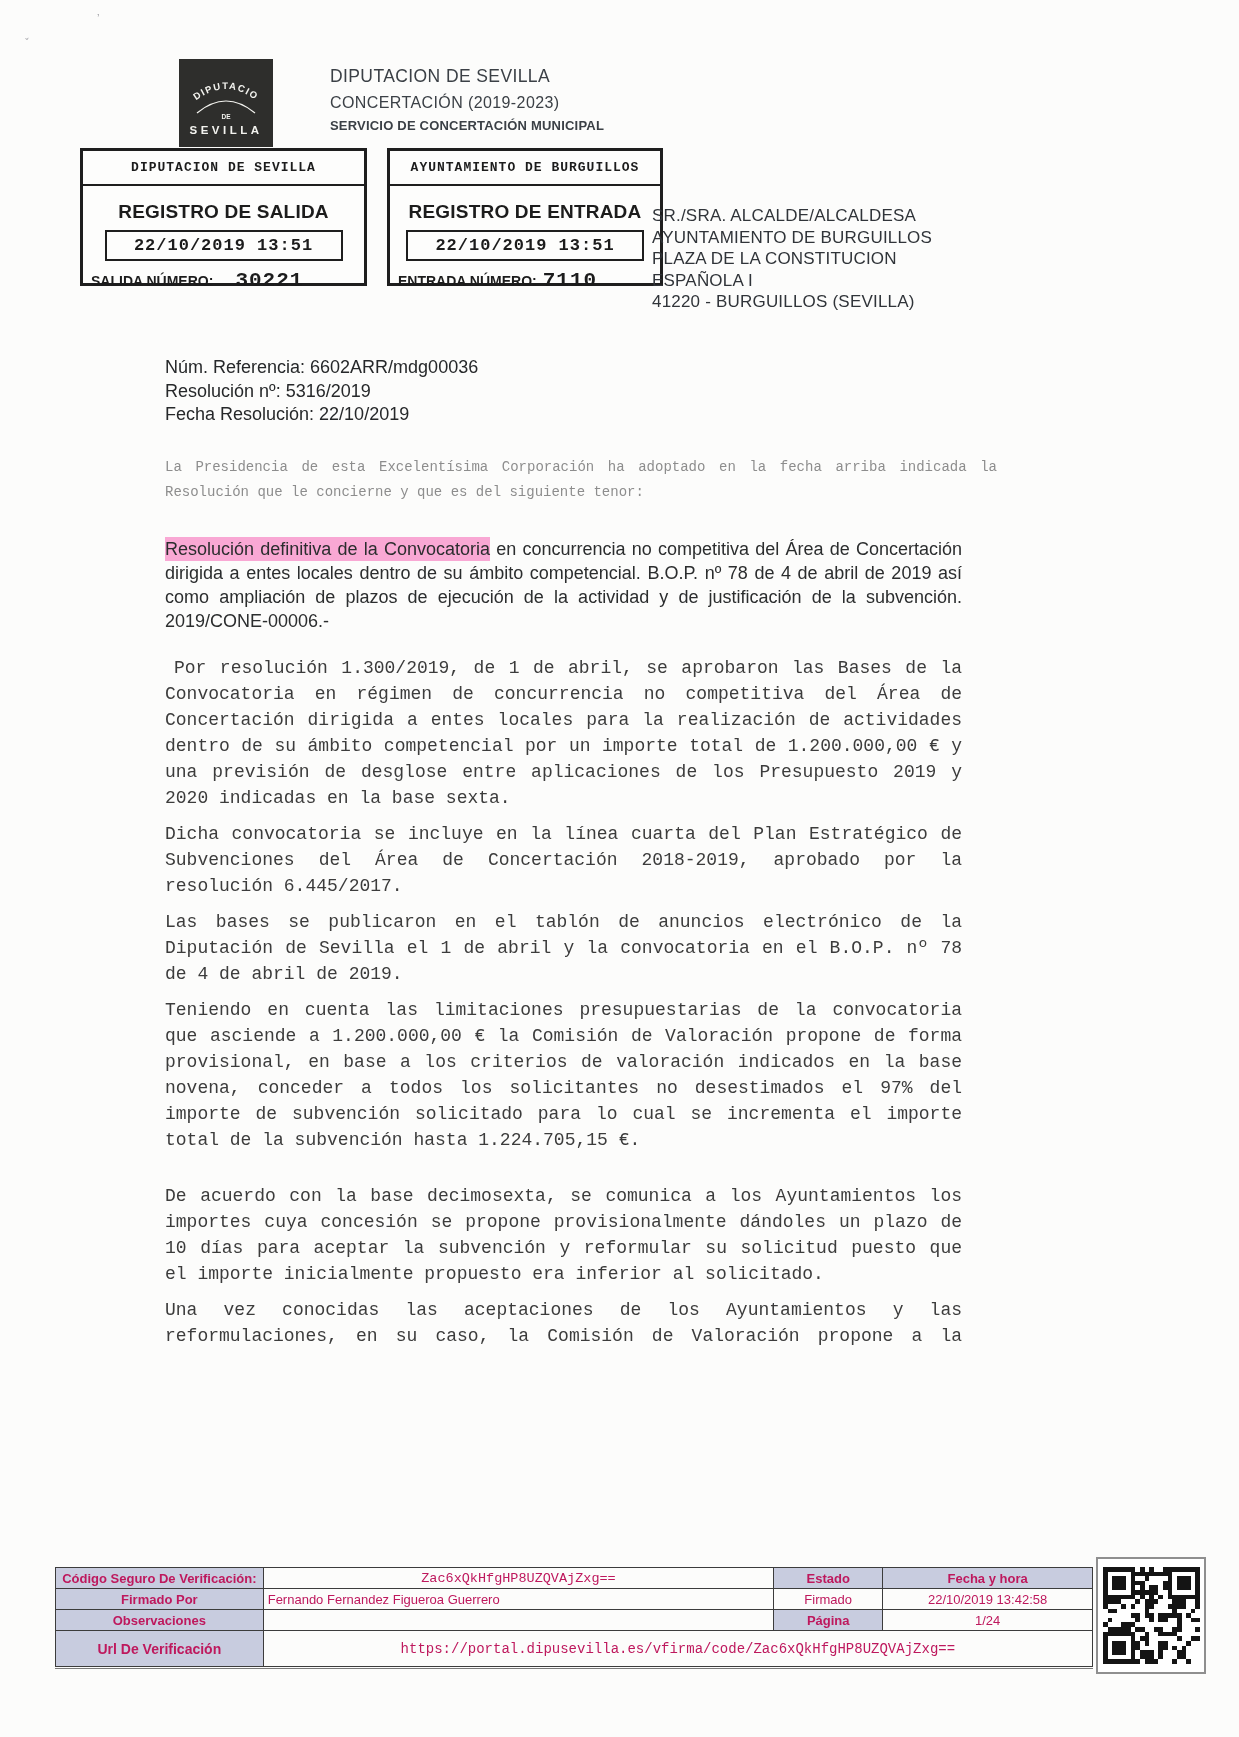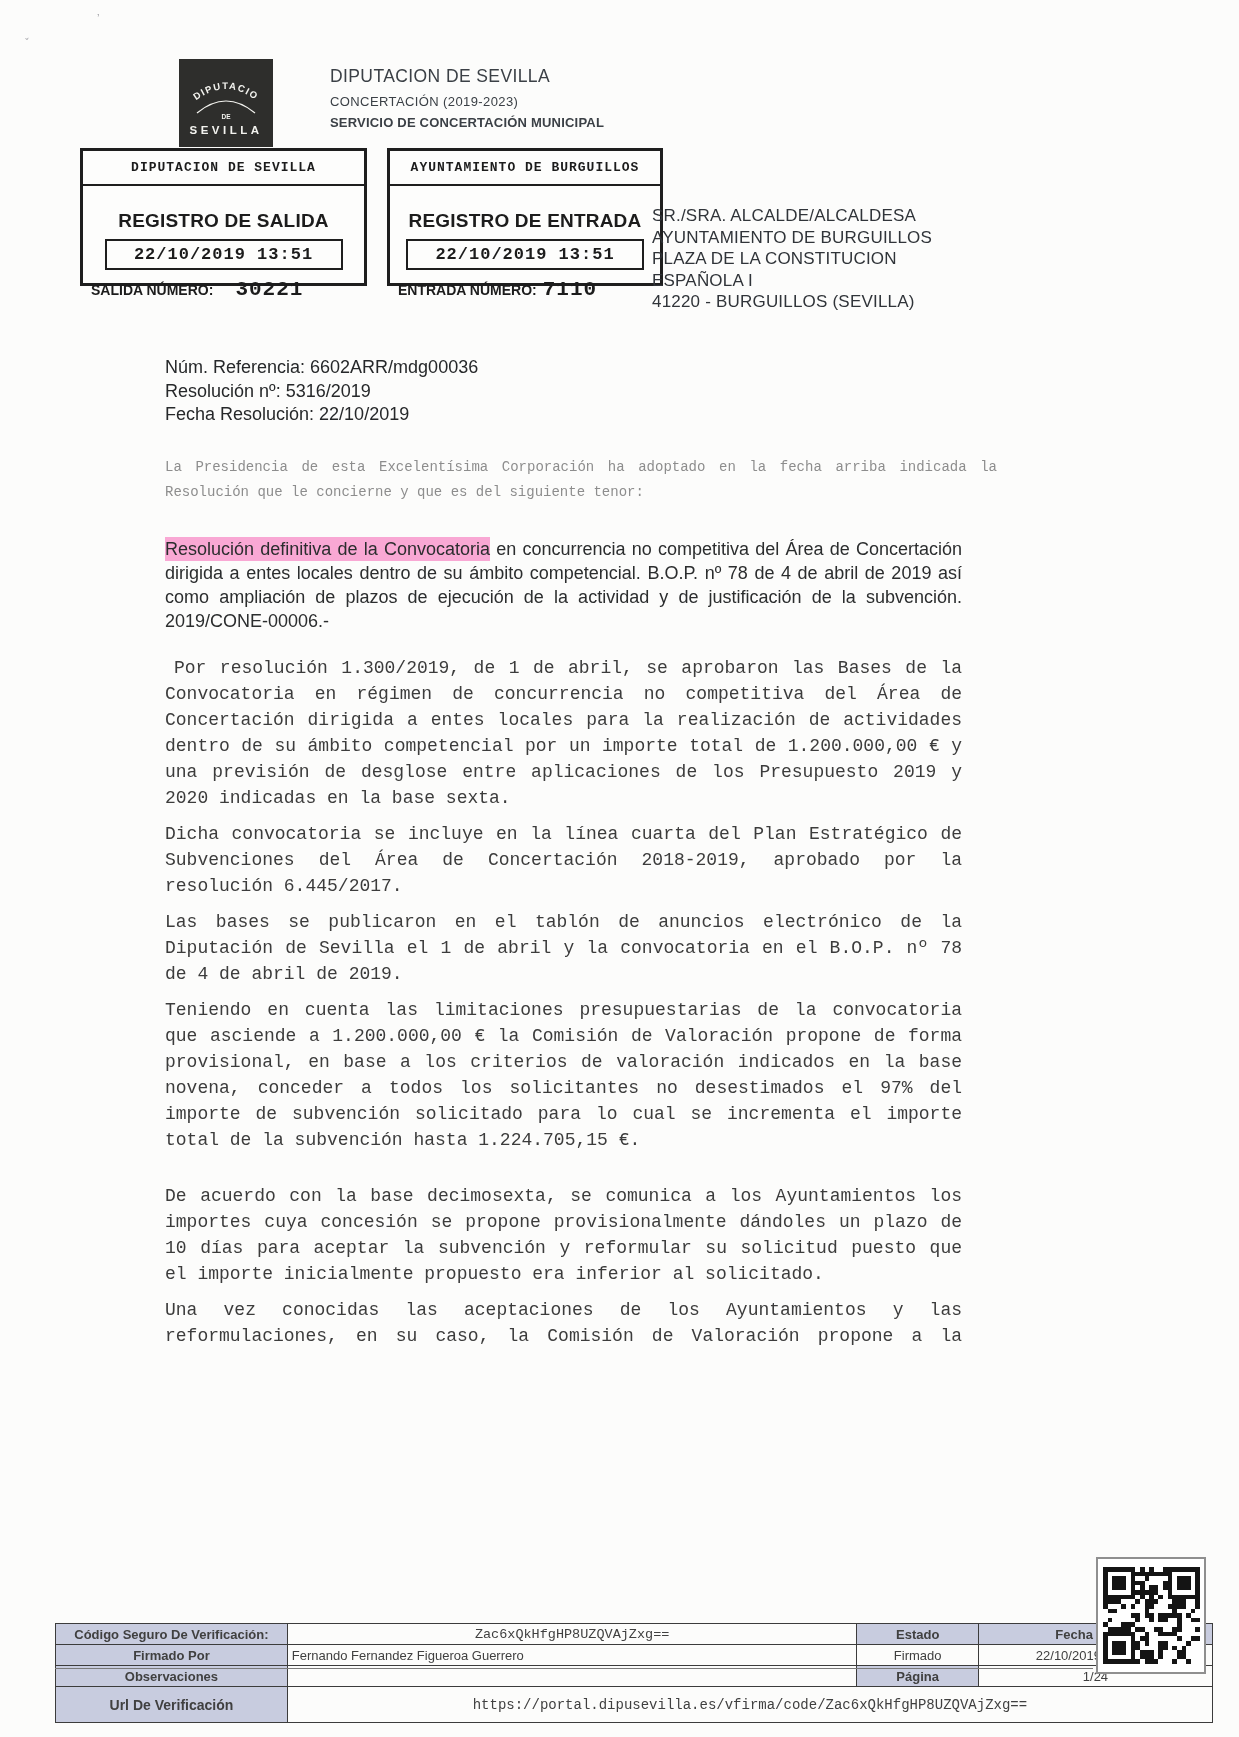--- a/index.html
+++ b/index.html
@@ -9,32 +9,32 @@
 
   
   .speck{position:absolute;color:#9a9aa0;font-size:11px;}
 
   
   #logo{left:179px;top:59px;width:94px;height:88px;background:#2e2e2c;}
 
   
   #hdr{left:330px;top:66px;color:#3b4046;}
   #hdr .l1{font-size:17.5px;letter-spacing:.4px;}
-  #hdr .l2{font-size:13px;margin-top:7px;letter-spacing:.4px;}
+  #hdr .l2{font-size:16px;margin-top:7px;letter-spacing:.4px;}
   #hdr .l3{font-size:13px;margin-top:6px;font-weight:600;letter-spacing:.2px;}
 
   
   .stamp{position:absolute;top:148px;height:138px;border:3px solid #1e1e1e;
          background:#fdfdfc;box-sizing:border-box;color:#1c1c1c;}
   #stamp-out{left:80px;width:287px;}
   #stamp-in{left:387px;width:276px;}
   .stamp .org{height:33px;display:flex;align-items:center;justify-content:center;
         border-bottom:2px solid #1e1e1e;font-family:"Liberation Mono",monospace;
         font-weight:bold;font-size:13px;letter-spacing:1px;}
-  .stamp .title{text-align:center;margin-top:24px;font-weight:bold;font-size:19px;letter-spacing:.2px;}
+  .stamp .title{text-align:center;margin-top:15px;font-weight:bold;font-size:19px;letter-spacing:.2px;}
   .stamp .datebox{width:200px;margin:7px auto 0;border:2px solid #1e1e1e;
         text-align:center;padding:4px 17px;font-family:"Liberation Mono",monospace;
         font-weight:bold;font-size:17px;letter-spacing:1px;}
   .stamp .numrow{margin-top:8px;padding-left:8px;font-weight:bold;font-size:14px;}
   .stamp .numrow .num{font-family:"Liberation Mono",monospace;font-size:21px;letter-spacing:1px;}
   #stamp-out .numrow .num{margin-left:22px;}
   #stamp-in .numrow .num{margin-left:6px;}
 
   
   #recipient{left:652px;top:205px;font-size:17px;line-height:21.5px;color:#303439;letter-spacing:.2px;}
@@ -53,22 +53,22 @@
 
   
   #bodytext{left:165px;top:655px;width:797px;font-family:"Liberation Mono",monospace;
         font-size:18px;line-height:26px;color:#3c3c3c;text-align:justify;}
   #bodytext p{margin:0 0 10px 0;}
   #bodytext p.indent{text-indent:9px;}
   #bodytext p.bigskip{margin-top:30px;}
   #bodytext p.force-just{text-align-last:justify;}
 
   
-  #vtable{left:55px;top:1623px;width:1158px;border-collapse:collapse;
-        font-size:13px;color:#404040;}
+  #vtable{left:55px;top:1567px;width:1038px;border-collapse:collapse;
+        font-size:13px;color:#be185d;}
   #vtable td{border:1.5px solid #3c3c3c;padding:0 4px;height:21px;box-sizing:border-box;}
   #vtable td.shade{background:#c8ccdf;font-weight:bold;text-align:center;}
   #vtable td.val-center{text-align:center;}
   #vtable td.mono{font-family:"Liberation Mono",monospace;font-size:13.5px;}
   #vtable td.urlrow{height:36px;font-size:14px;}
   .col-label{width:208px;}
   .col-value{width:511px;}
   .col-estado{width:109px;}
   .col-fecha{width:210px;}
   #footer-underline{left:55px;top:1668px;width:1038px;height:0;border-top:1.5px solid #7a7a7a;}

